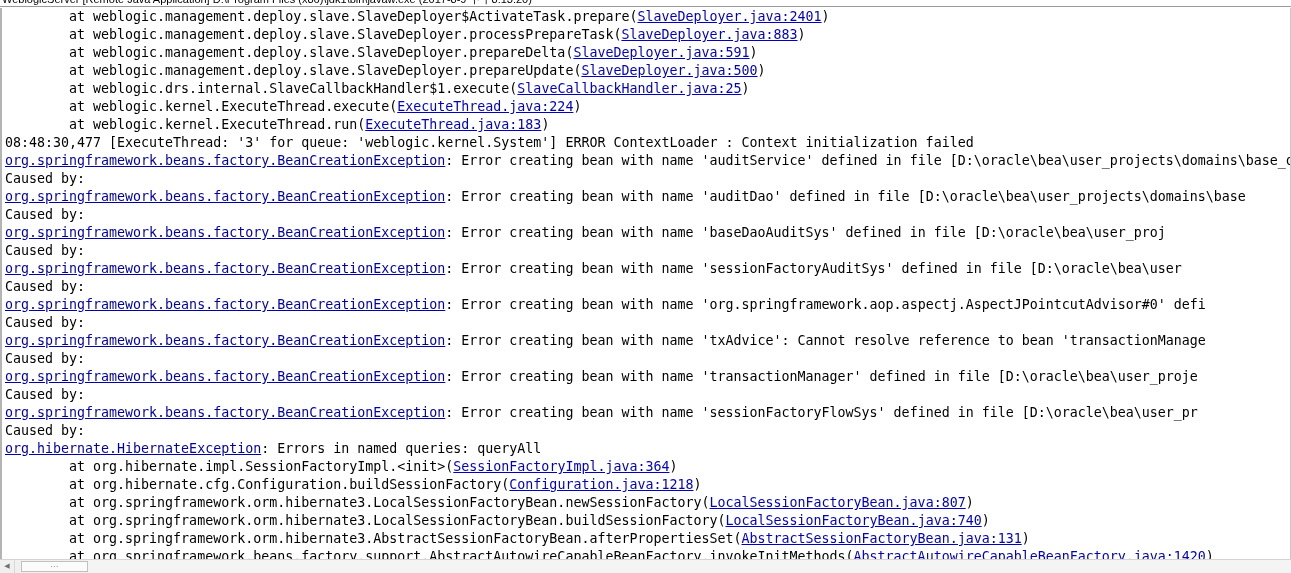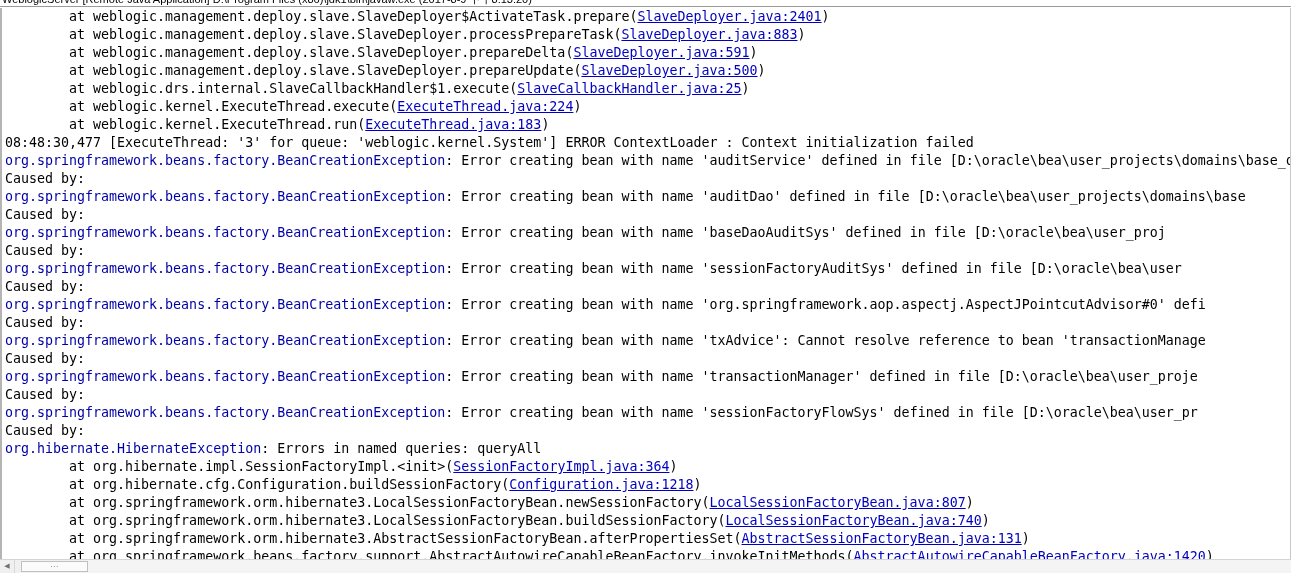--- a/index.html
+++ b/index.html
@@ -85,20 +85,21 @@
   }
 
   
   .hyperlink {
     color: #0000c0;
     text-decoration: underline;
     cursor: pointer;
   }
   .exc-link {
     color: #0000a8;
+    text-decoration: underline;
     cursor: pointer;
   }
 
   
   #hscrollbar {
     position: absolute;
     left: 0;
     bottom: 0;
     width: 1291px;
     height: 14px;

